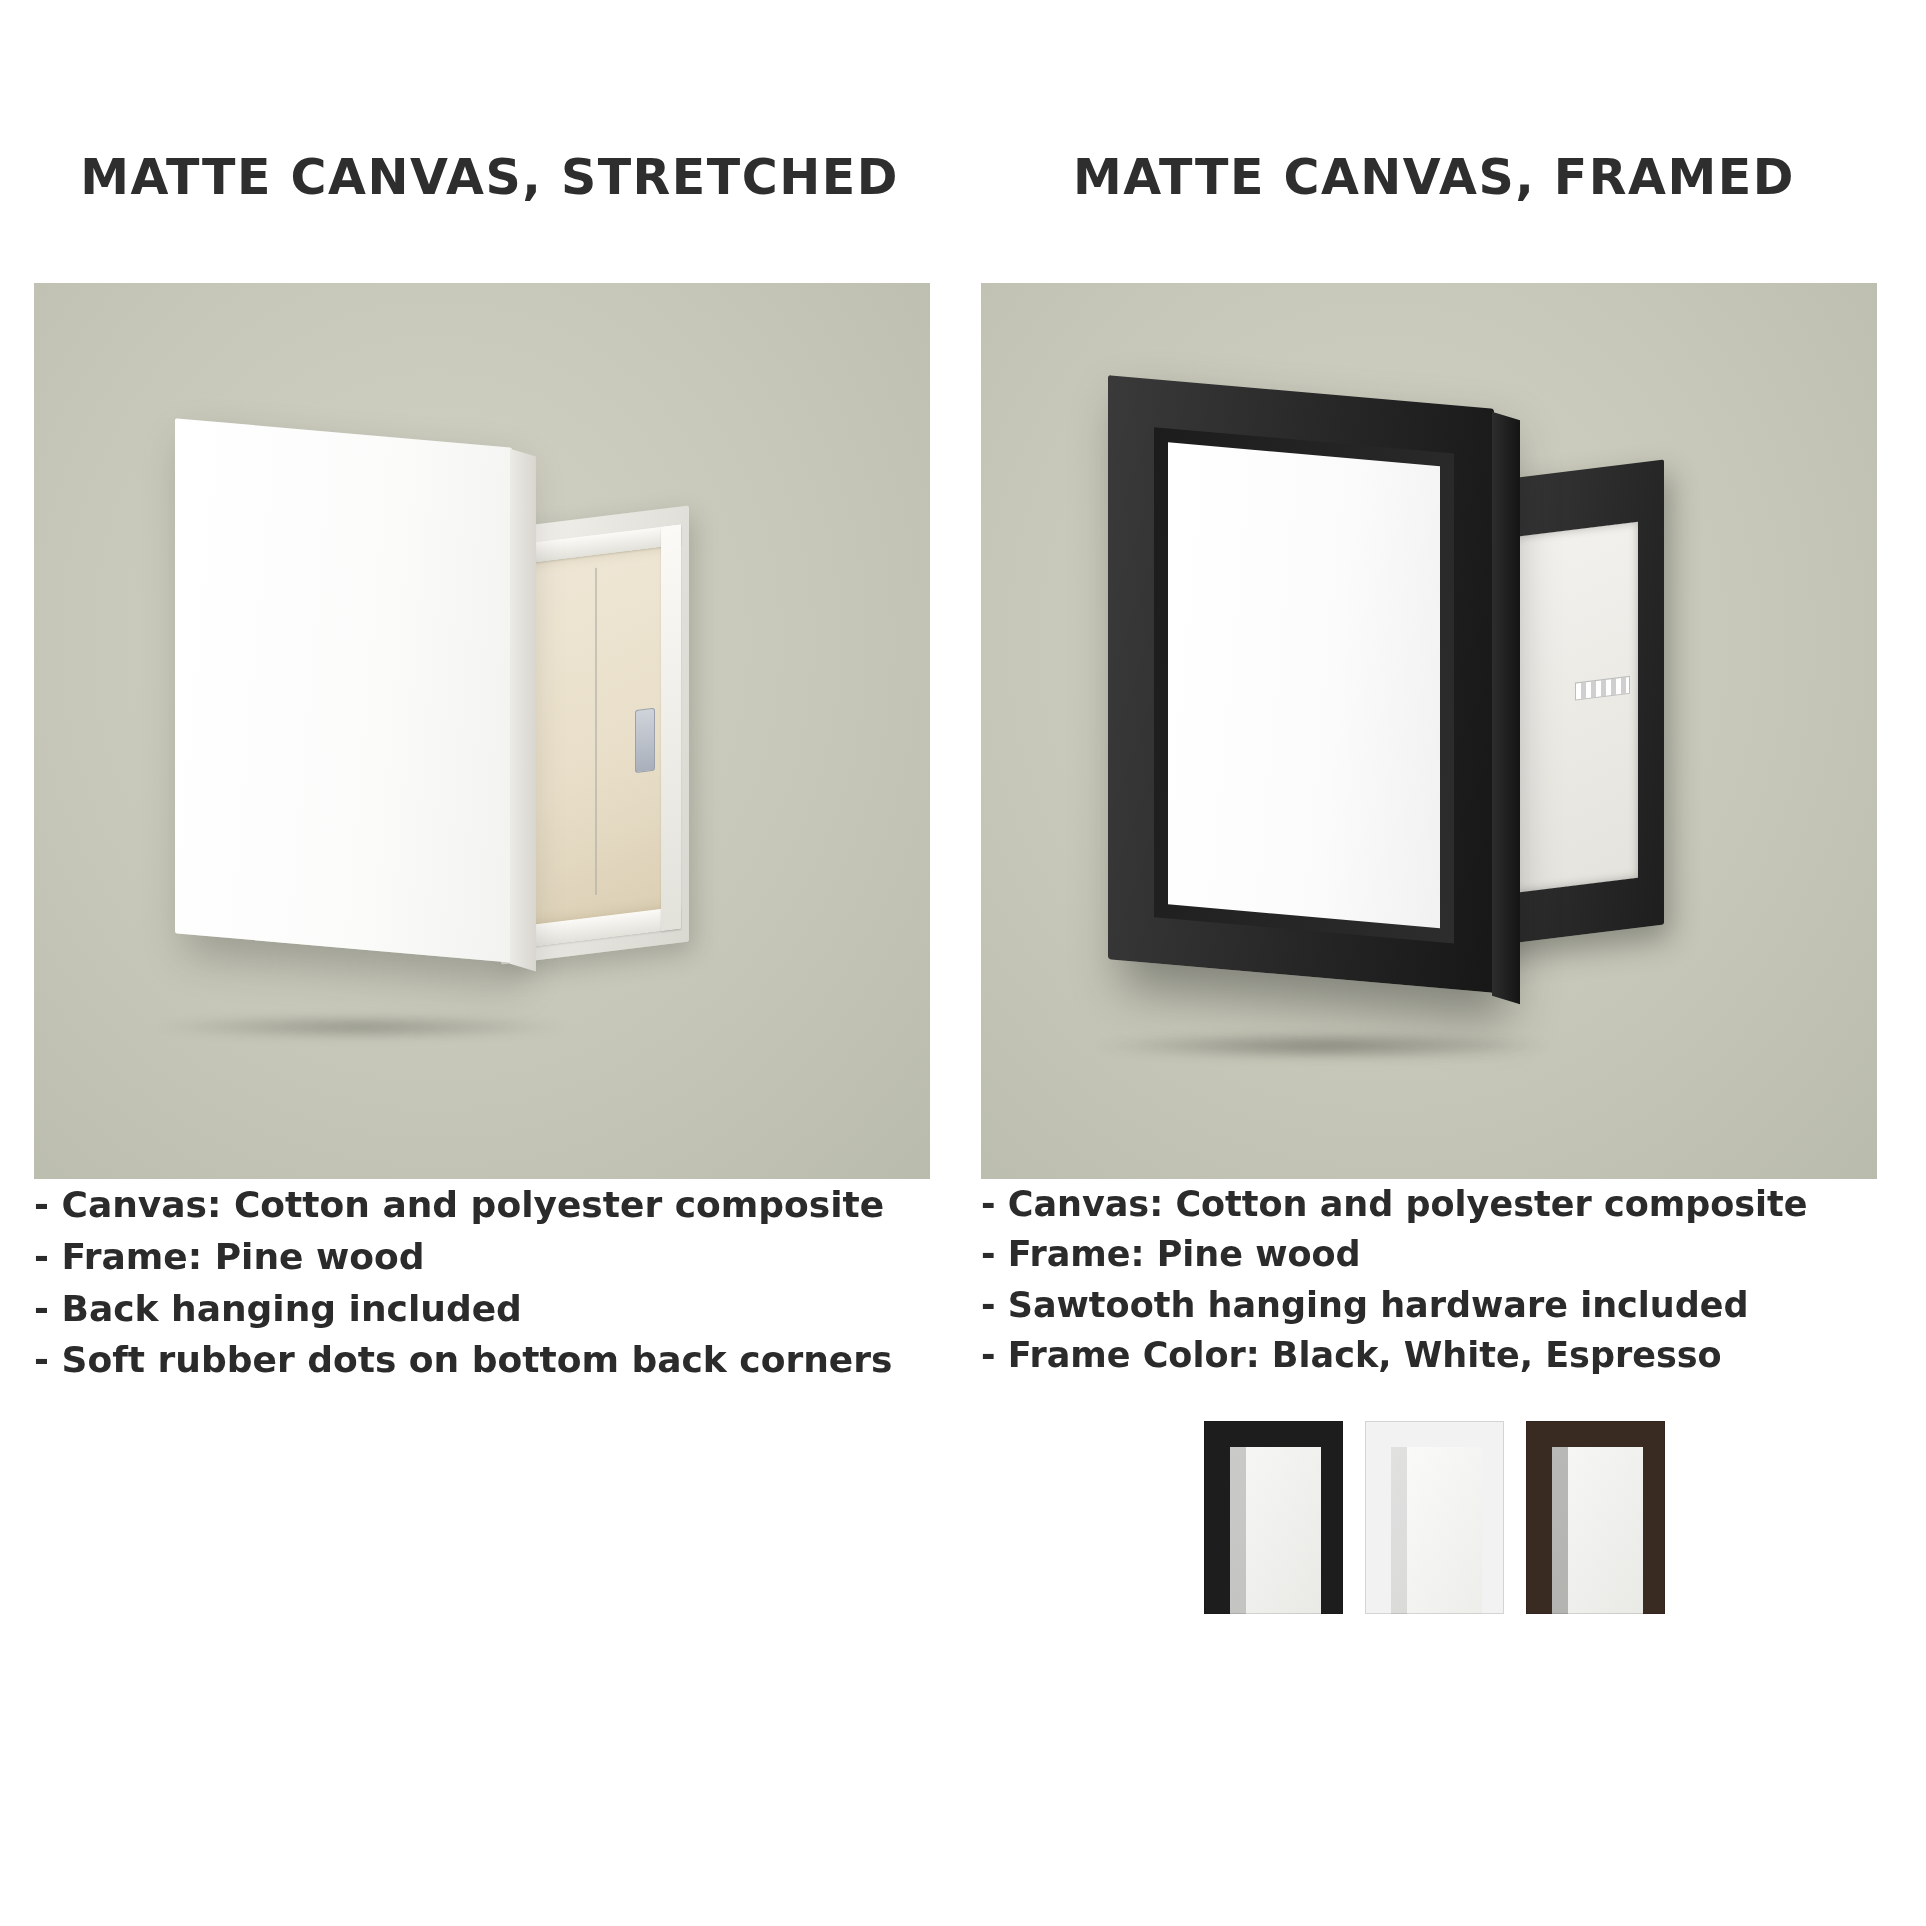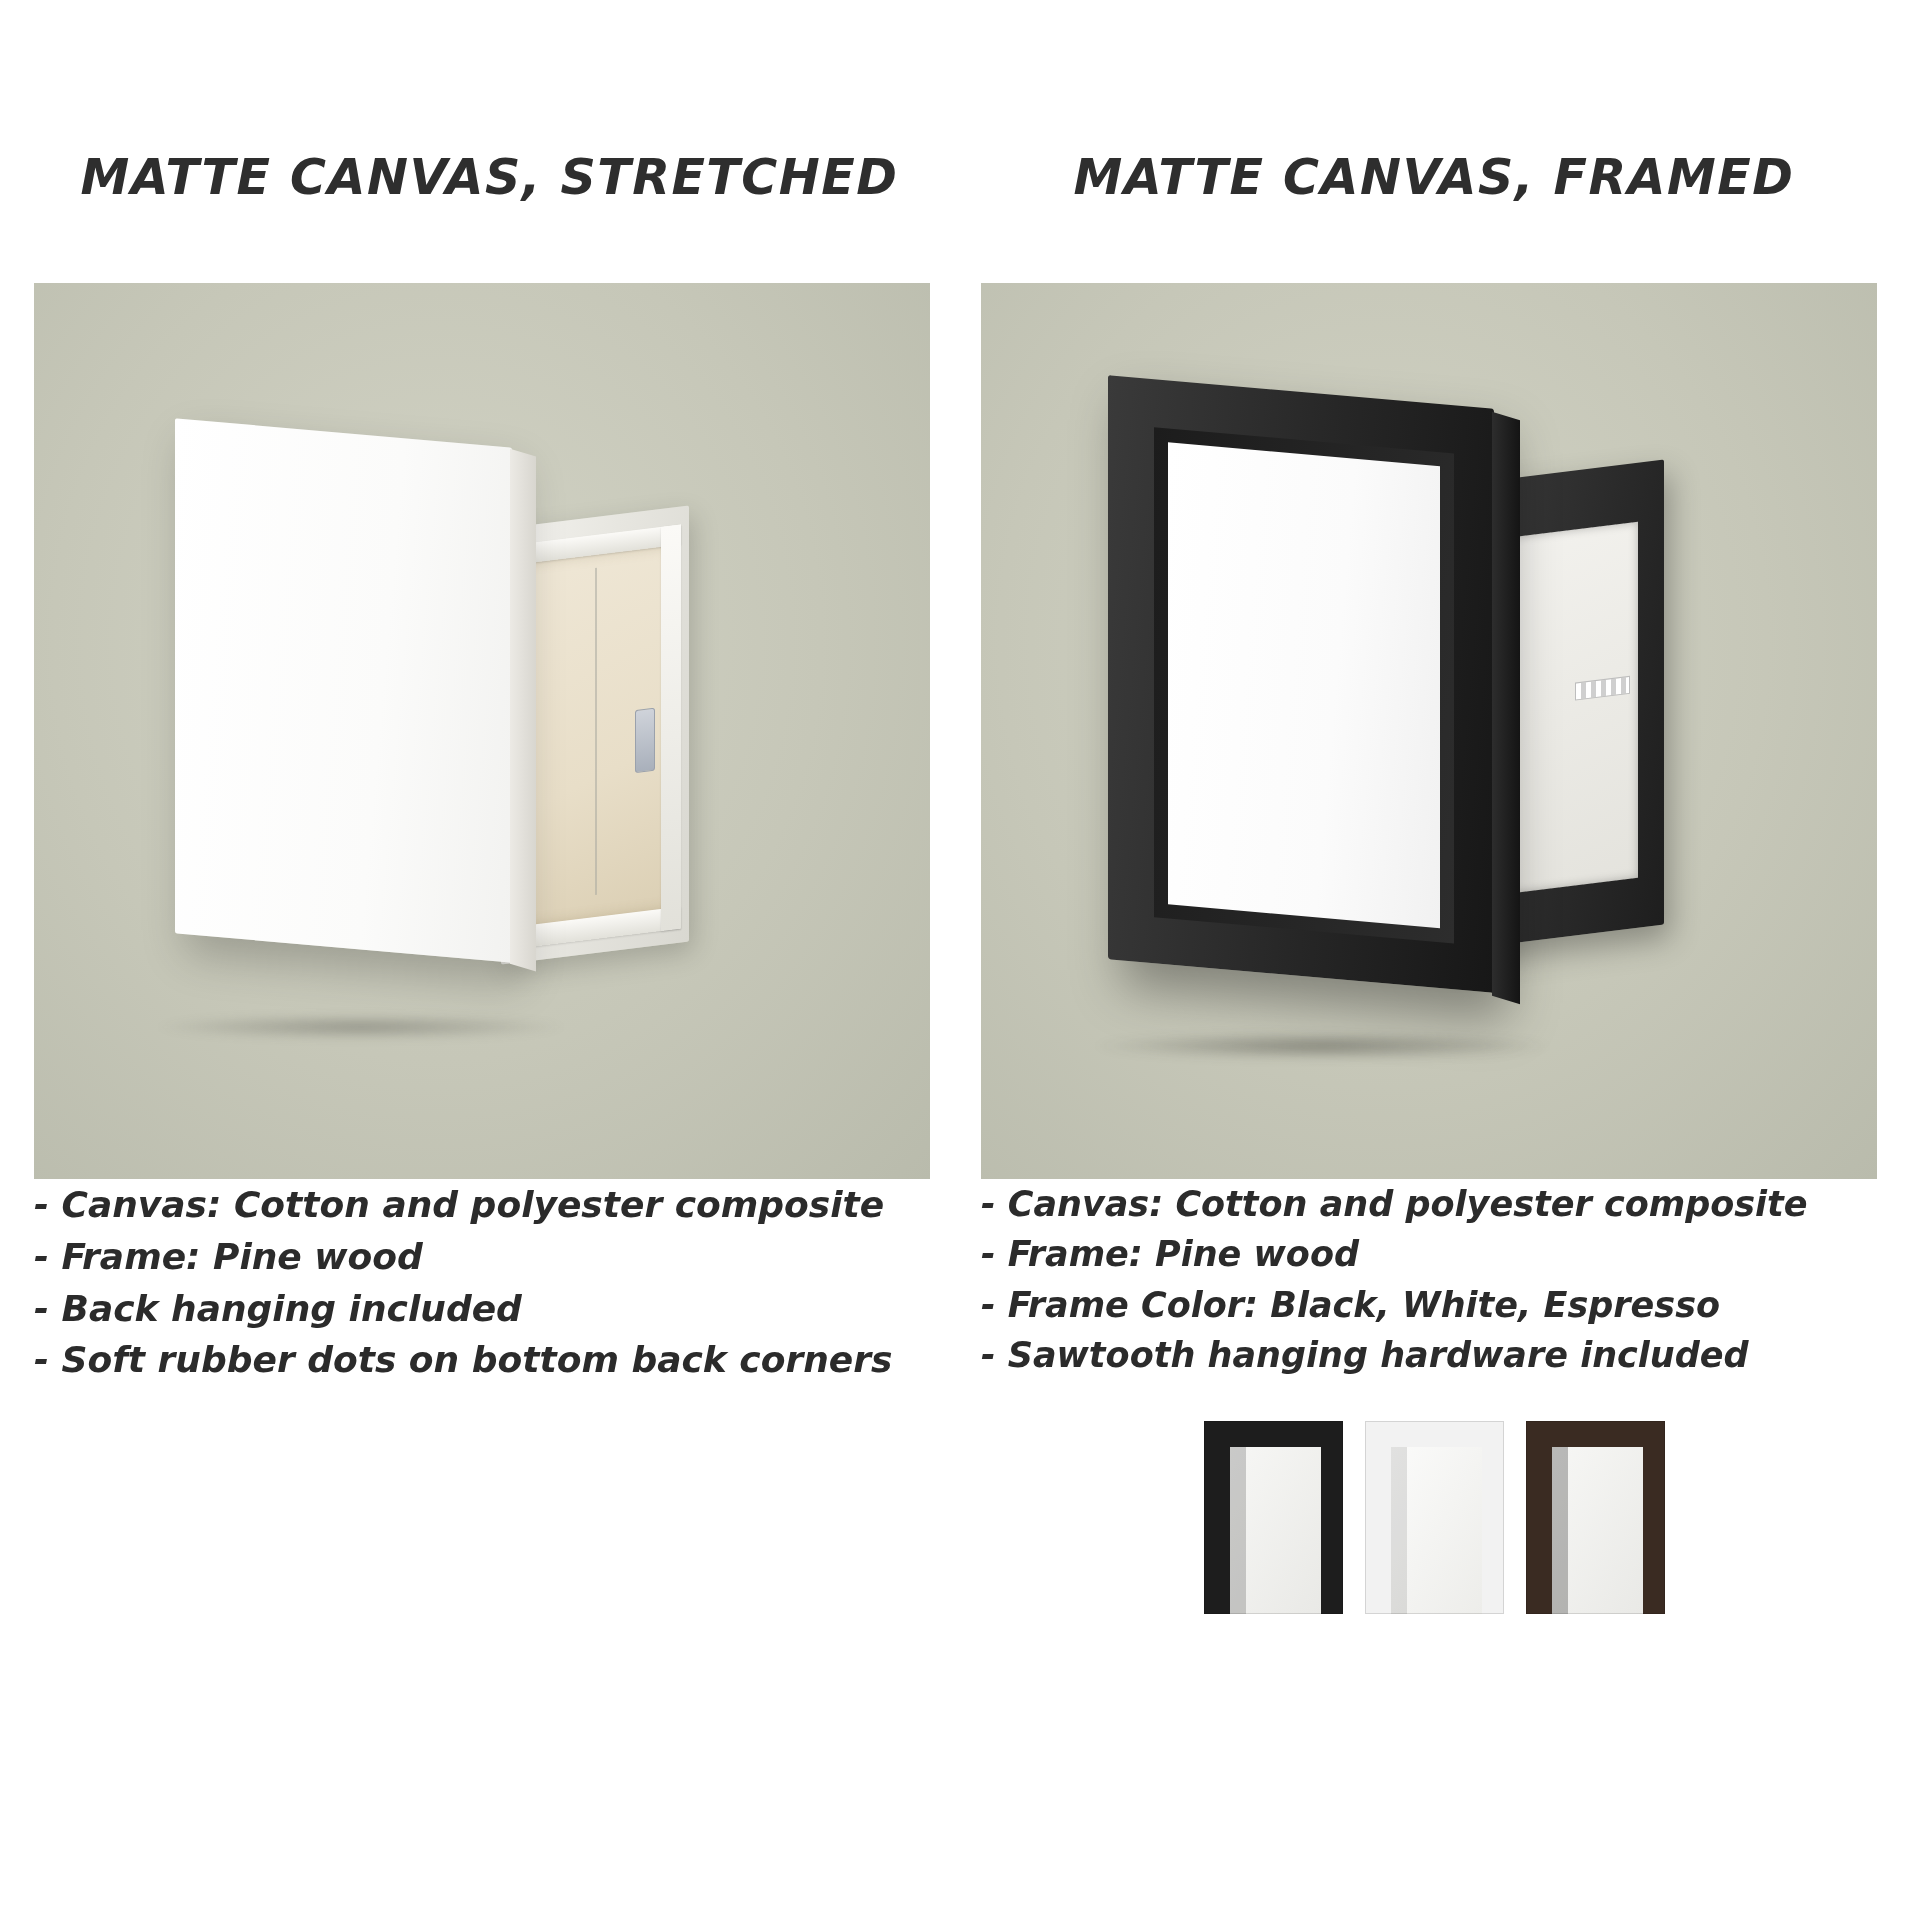--- a/index.html
+++ b/index.html
@@ -24,21 +24,20 @@
     display: flex;
     flex-direction: row;
     width: 1927px;
     padding-top: 149px;
     box-sizing: border-box;
   }
   .col {
     width: 963px;
     box-sizing: border-box;
     padding: 0 34px;
-    font-style: italic;
   }
   .col-left { padding-left: 34px; padding-right: 18px; }
   .col-right { padding-left: 18px; padding-right: 39px; }
 
   .col-title {
     font-family: "DejaVu Sans", sans-serif;
     font-weight: bold;
     font-size: 49px;
     letter-spacing: 1.5px;
     color: #2e2e2e;
@@ -335,22 +334,22 @@
           <div class="fr-front-edge"></div>
           <div class="fr-front-mat">
             <div class="fr-front-canvas"></div>
           </div>
         </div>
       </div>
 
       <div class="bullets">
         <div class="bullet">- Canvas: Cotton and polyester composite</div>
         <div class="bullet">- Frame: Pine wood</div>
+        <div class="bullet">- Sawtooth hanging hardware included</div>
         <div class="bullet">- Frame Color: Black, White, Espresso</div>
-        <div class="bullet">- Sawtooth hanging hardware included</div>
       </div>
 
       <div class="swatches">
         <div class="swatch sw-black">
           <div class="sw-inner"></div>
           <div class="sw-lip"></div>
           <div class="sw-frame"></div>
           <div class="sw-outline"></div>
         </div>
         <div class="swatch sw-white">

